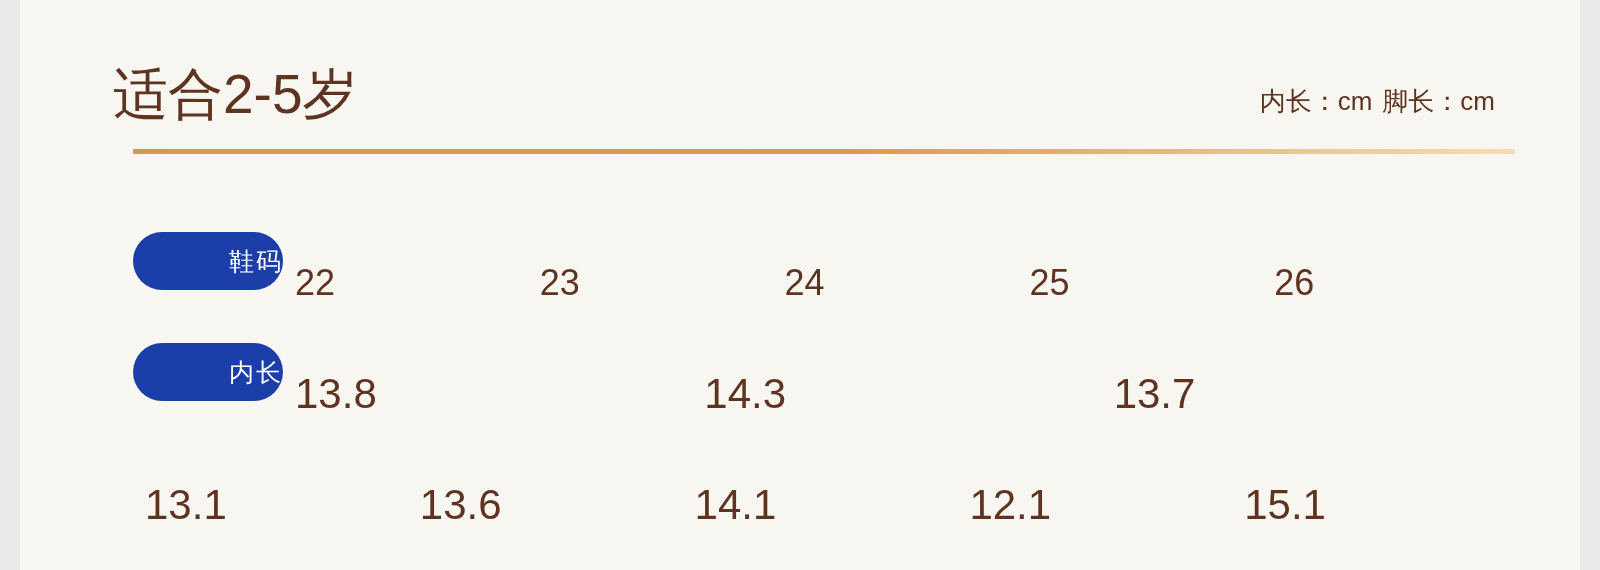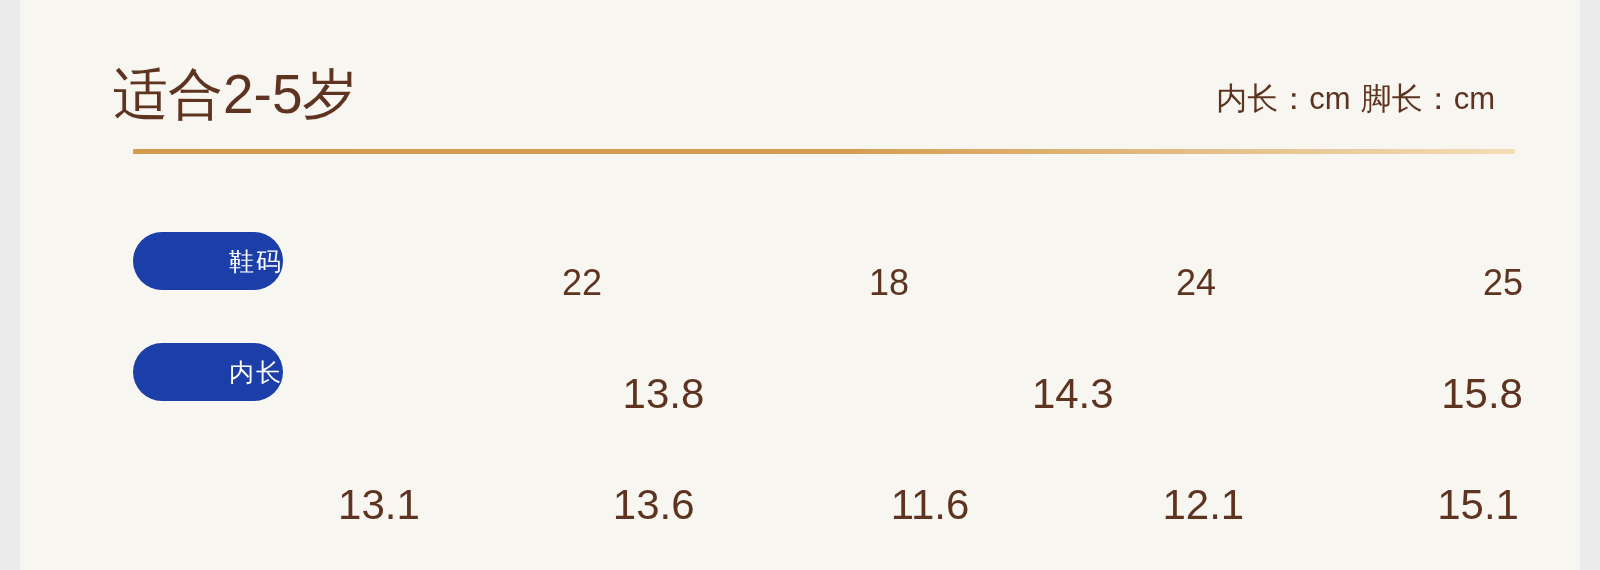--- a/index.html
+++ b/index.html
@@ -48,21 +48,21 @@
     color: #5e3420;
     font-size: 55px;
     line-height: 1.05;
     letter-spacing: 0px;
     white-space: nowrap;
     font-weight: 400;
   }
 
   .units {
     color: #5e3420;
-    font-size: 31px;
+    font-size: 26px;
     line-height: 1.1;
     white-space: nowrap;
     padding-bottom: 8px;
     font-weight: 400;
   }
   .units .unit-gap { display: inline-block; width: 10px; }
 
   
   .divider {
     position: absolute;
@@ -103,21 +103,21 @@
   }
 
   .cells {
     flex: 1 1 auto;
     display: flex;
     margin-left: 18px;
   }
 
   .cell {
     flex: 1 1 0;
-    text-align: right;
+    text-align: left;
     color: #5e3420;
     white-space: nowrap;
     margin-top: 44px;
   }
 
   .row-sizes .cell { font-size: 36px; }
   .row-inner .cell,
   .row-foot  .cell { font-size: 42px; }
 
   
@@ -139,40 +139,41 @@
     </div>
 
     <div class="divider"></div>
 
     <div class="table">
 
       <div class="row row-sizes">
         <div class="pill">鞋码</div>
         <div class="cells">
           <div class="cell">22</div>
-          <div class="cell">18</div>
+          <div class="cell">23</div>
           <div class="cell">24</div>
           <div class="cell">25</div>
+          <div class="cell">26</div>
         </div>
       </div>
 
       <div class="row row-inner">
         <div class="pill">内长</div>
         <div class="cells">
           <div class="cell">13.8</div>
           <div class="cell">14.3</div>
-          <div class="cell">15.8</div>
+          <div class="cell">13.7</div>
         </div>
       </div>
 
       <div class="row row-foot">
         <div class="cells">
           <div class="cell">13.1</div>
           <div class="cell">13.6</div>
-          <div class="cell">11.6</div>
+          <div class="cell">14.1</div>
           <div class="cell">12.1</div>
           <div class="cell">15.1</div>
         </div>
       </div>
 
     </div>
   </div>
 </div>
 
 </body></html>

